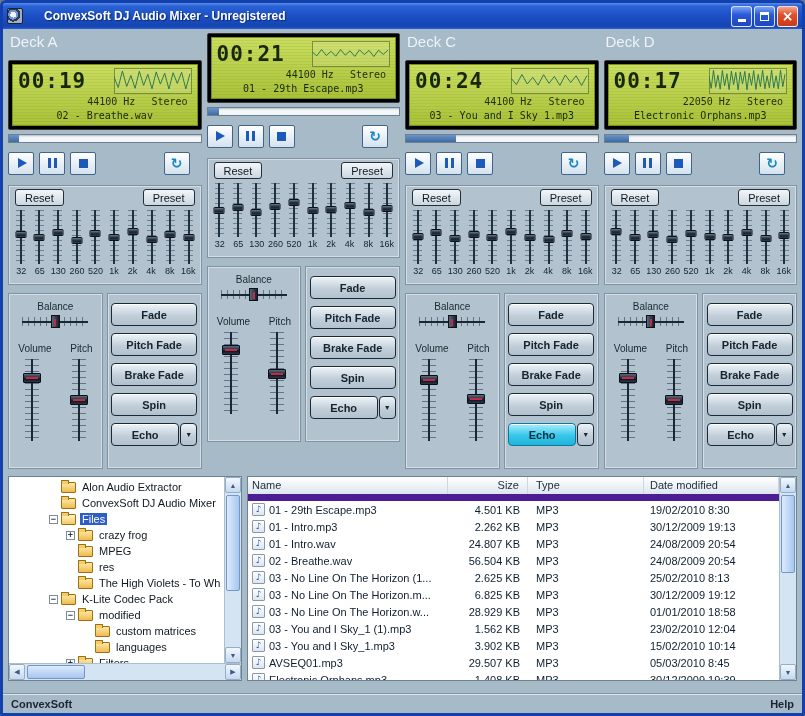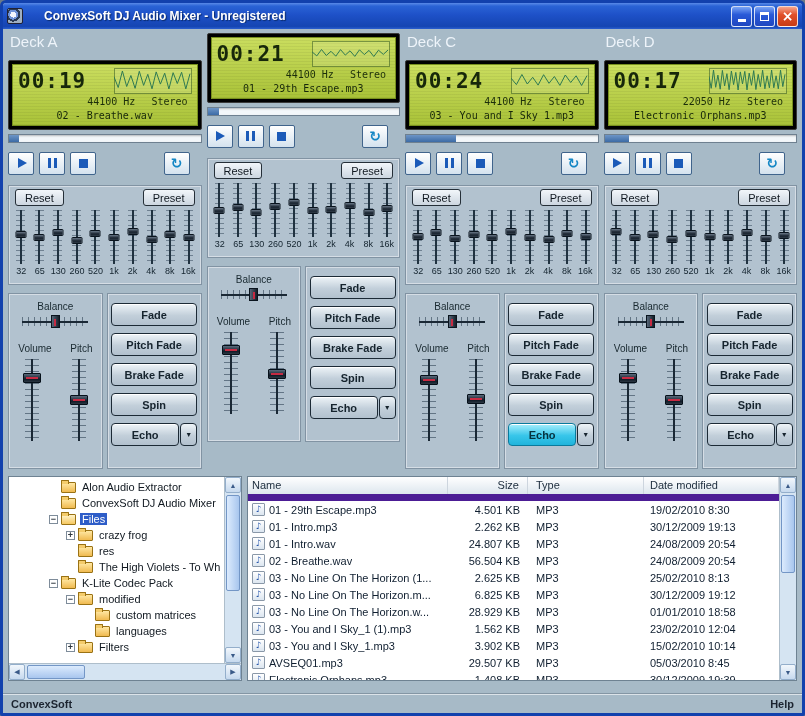--- a/index.html
+++ b/index.html
@@ -663,20 +663,26 @@
             <div class="tree-row">
               <span class="tree-indent" style="width:57px"></span>
               <span class="expander">+</span>
               <span class="folder"></span>
               <span class="tree-label">crazy frog</span>
             </div>
             <div class="tree-row">
               <span class="tree-indent" style="width:57px"></span>
               <span class="expander none"></span>
               <span class="folder"></span>
+              <span class="tree-label">MPEG</span>
+            </div>
+            <div class="tree-row">
+              <span class="tree-indent" style="width:57px"></span>
+              <span class="expander none"></span>
+              <span class="folder"></span>
               <span class="tree-label">res</span>
             </div>
             <div class="tree-row">
               <span class="tree-indent" style="width:57px"></span>
               <span class="expander none"></span>
               <span class="folder"></span>
               <span class="tree-label">The High Violets - To Wh</span>
             </div>
             <div class="tree-row">
               <span class="tree-indent" style="width:40px"></span>

